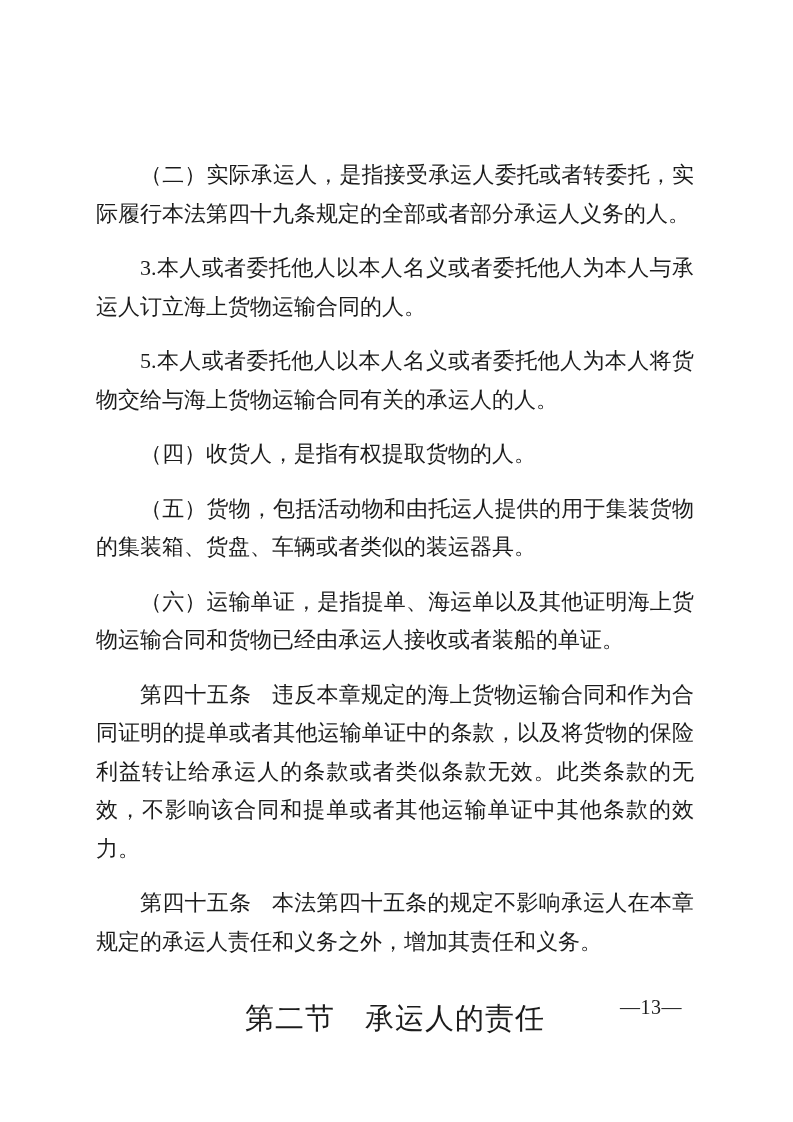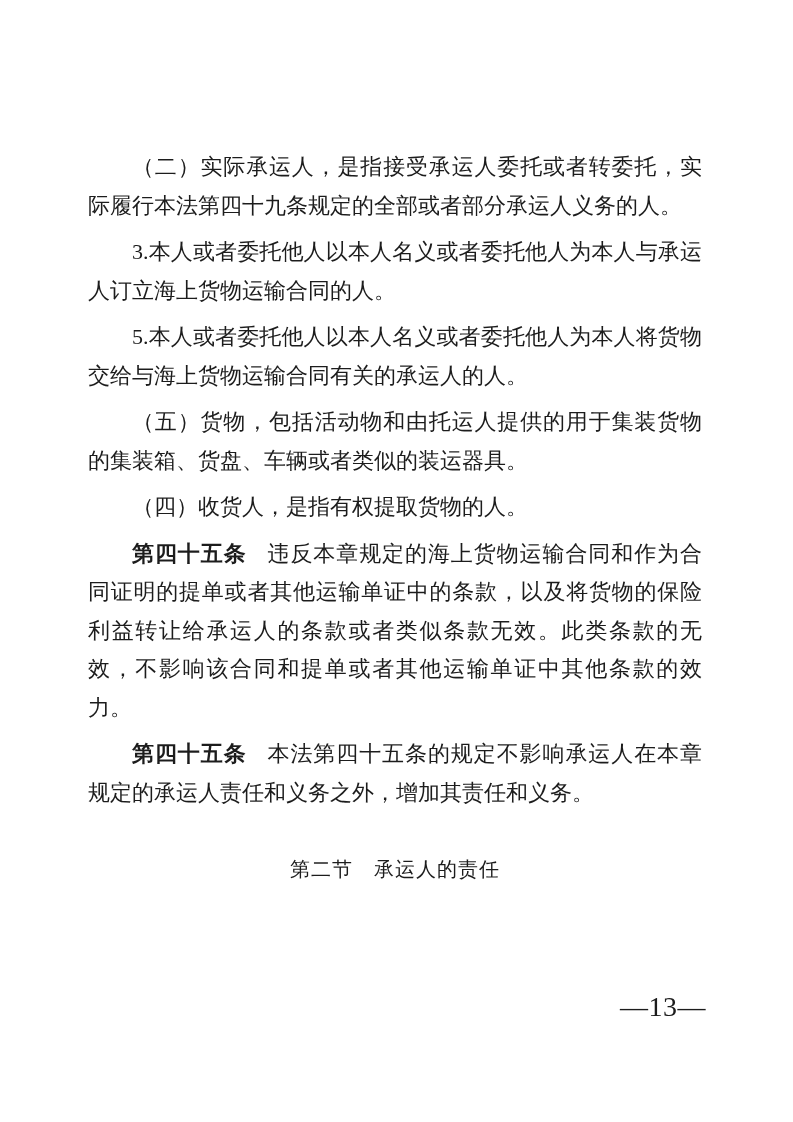--- a/index.html
+++ b/index.html
@@ -20,71 +20,72 @@
     inset: 0;
     background: #ffffff;
   }
   .content {
     position: absolute;
     left: 80px;
     top: 140px;
     width: 630px;
   }
   p.para {
-    margin: 8px;
+    margin: 16px;
     padding: 0;
     font-size: 22px;
     line-height: 38.5px;
     text-align: justify;
     text-justify: inter-ideograph;
     text-indent: 2em;
   }
   .article-no {
-    font-weight: bold;
+    font-weight: normal;
     font-family: "Liberation Sans", "DejaVu Sans", sans-serif;
     margin-right: 0.95em;
   }
   h2.section-heading {
     margin: 38px 0 8px 0;
     padding: 0;
-    font-size: 20px;
+    font-size: 29px;
     font-weight: normal;
     line-height: 38.5px;
     text-align: center;
     text-indent: 0;
     letter-spacing: 1px;
   }
   .page-number {
     position: absolute;
     top: 996px;
     left: 620px;
-    font-size: 28px;
+    font-size: 20px;
     line-height: 22px;
     letter-spacing: 0.5px;
     white-space: nowrap;
   }
 </style>
 </head>
 <body>
 
 <div class="page">
 
   <div class="content">
 
     <p class="para"><span>（二）实际承运人，是指接受承运人委托或者转委托，实际履行本法第四十九条规定的全部或者部分承运人义务的人。</span></p>
 
 
     <p class="para"><span>3.本人或者委托他人以本人名义或者委托他人为本人与承运人订立海上货物运输合同的人。</span></p>
 
     <p class="para"><span>5.本人或者委托他人以本人名义或者委托他人为本人将货物交给与海上货物运输合同有关的承运人的人。</span></p>
 
+    <p class="para"><span>（四）收货人，是指有权提取货物的人。</span></p>
+
     <p class="para"><span>（五）货物，包括活动物和由托运人提供的用于集装货物的集装箱、货盘、车辆或者类似的装运器具。</span></p>
 
-    <p class="para"><span>（四）收货人，是指有权提取货物的人。</span></p>
-
+    <p class="para"><span>（六）运输单证，是指提单、海运单以及其他证明海上货物运输合同和货物已经由承运人接收或者装船的单证。</span></p>
 
 
     <p class="para"><span class="article-no">第四十五条</span><span>违反本章规定的海上货物运输合同和作为合同证明的提单或者其他运输单证中的条款，以及将货物的保险利益转让给承运人的条款或者类似条款无效。此类条款的无效，不影响该合同和提单或者其他运输单证中其他条款的效力。</span></p>
 
     <p class="para"><span class="article-no">第四十五条</span><span>本法第四十五条的规定不影响承运人在本章规定的承运人责任和义务之外，增加其责任和义务。</span></p>
 
     <h2 class="section-heading">第二节　承运人的责任</h2>
 
   </div>
 

